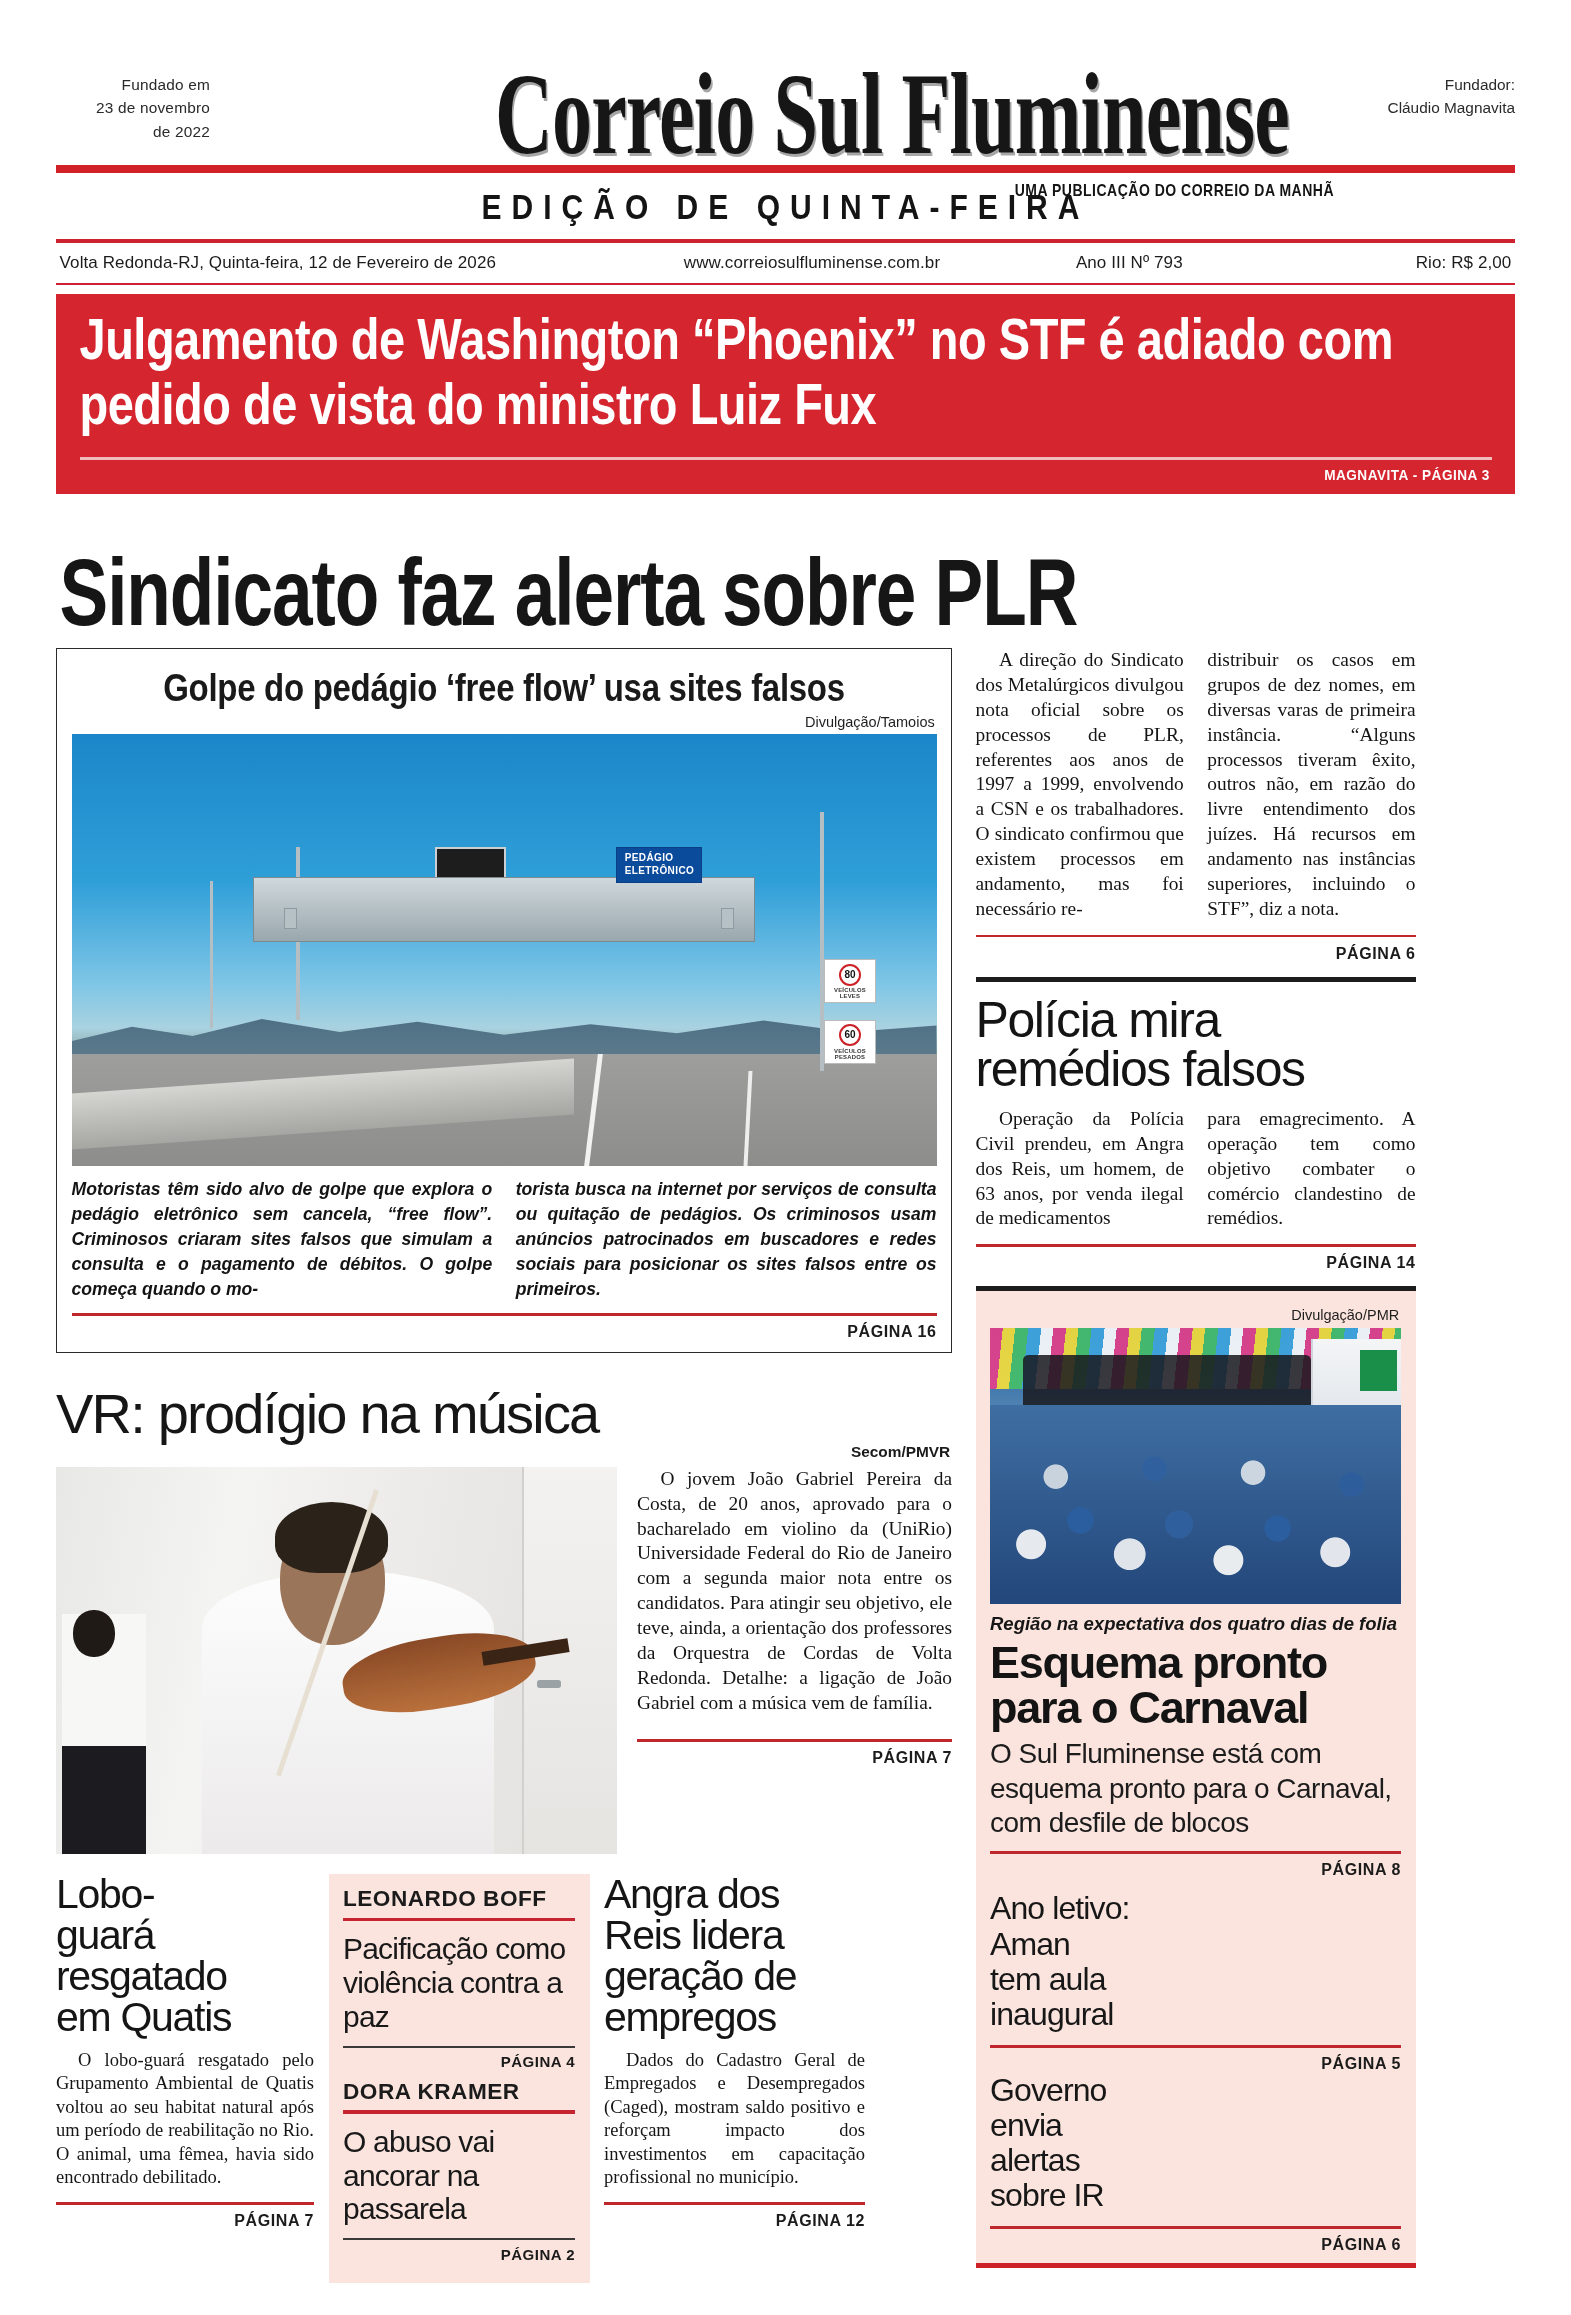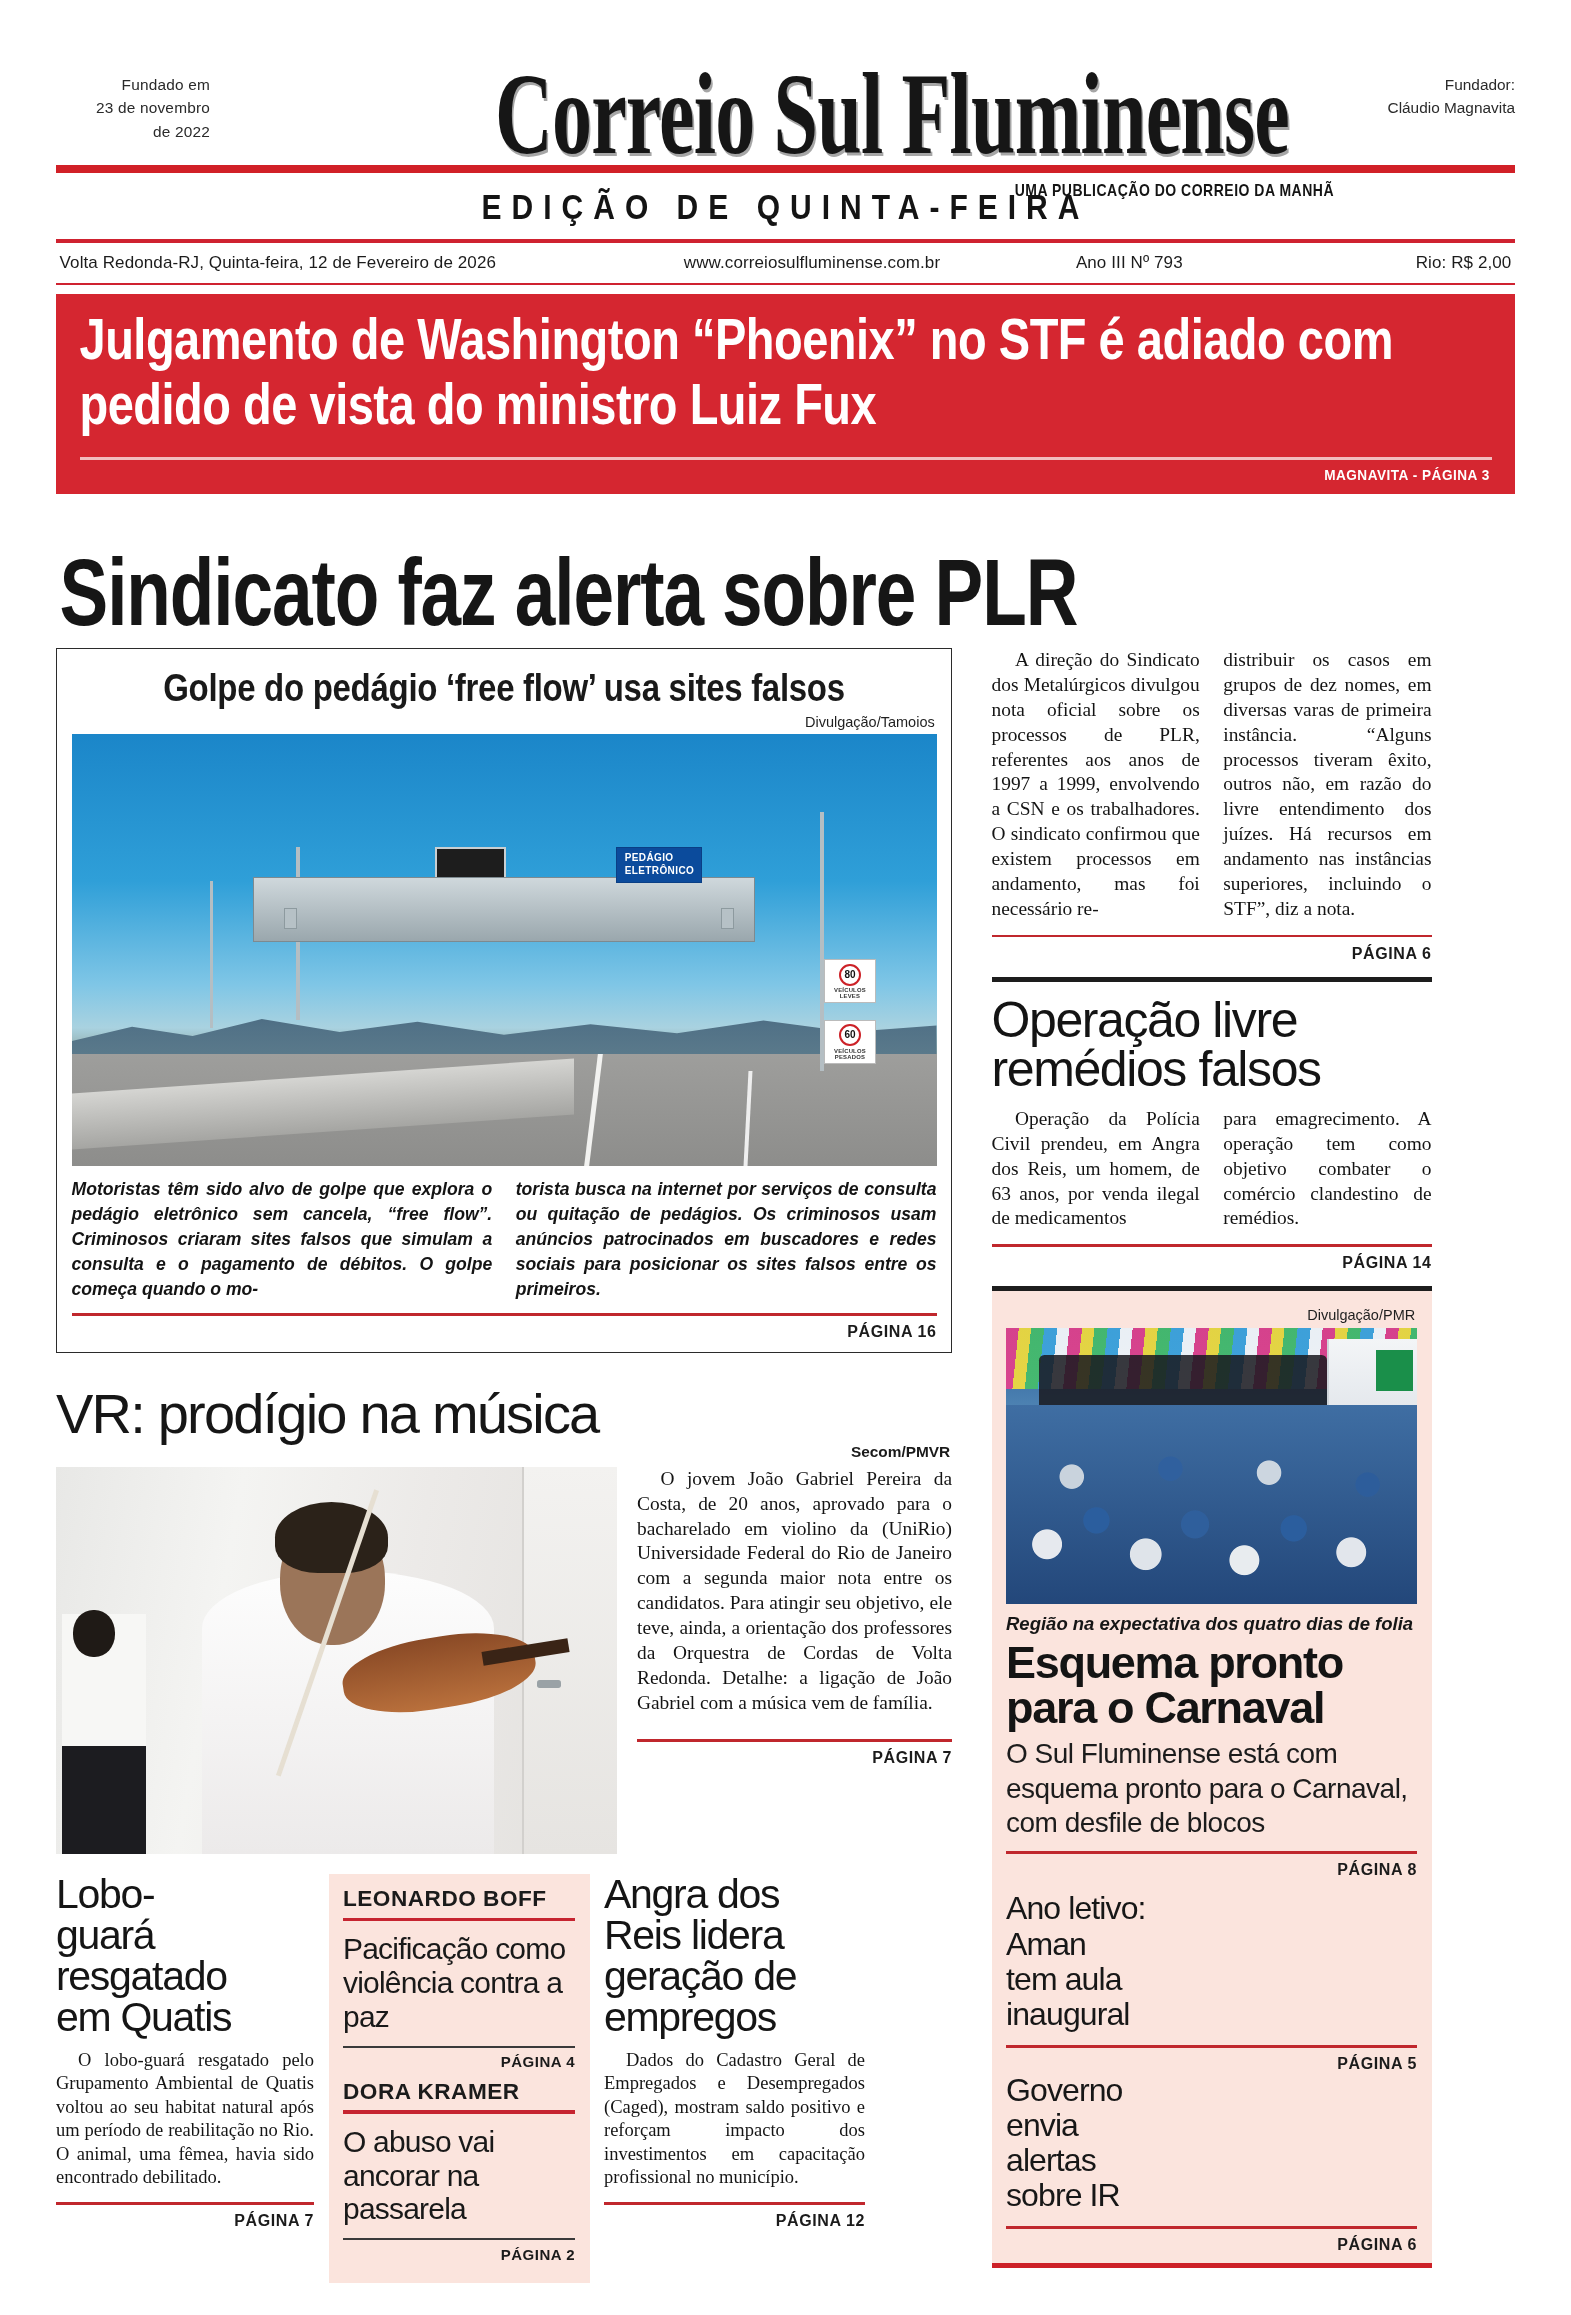--- a/index.html
+++ b/index.html
@@ -80,21 +80,21 @@
     font-size: 73px; font-weight: 700; letter-spacing: -1.1px;
     transform: scaleY(1.3); transform-origin: left top;
     padding: 34px 0 5.4px 3.6px; color: #161616; white-space: nowrap;
   }
   .hl-spacer { height: 31px; }
 
   
   .body-grid { display: flex; gap: 0; }
   .col-left { width: 896px; }
   .gutter { width: 23.5px; }
-  .col-right { width: 440px; margin-left: 16px; }
+  .col-right { width: 440px; }
 
   .boxed { border: 1.8px solid #2b2b2b; padding: 12.7px 14.5px 11px; }
   .box-headline {
     font-size: 33px; font-weight: 700; letter-spacing: -0.3px;
     transform: scaleY(1.16); transform-origin: left top;
     text-align: center; padding: 3.6px 0 5.4px;
   }
   .credit { text-align: right; font-size: 14.5px; color: #1f1f1f; padding: 5.4px 1.8px 4.5px; }
 
   
@@ -431,21 +431,21 @@
         <p>A direção do Sindicato dos Metalúrgicos divulgou nota oficial sobre os processos de PLR, referentes aos anos de 1997 a 1999, envolvendo a CSN e os trabalhadores. O sindicato confirmou que existem processos em andamento, mas foi necessário re-</p>
         <p style="text-indent:0;">distribuir os casos em grupos de dez nomes, em diversas varas de primeira instância. “Alguns processos tiveram êxito, outros não, em razão do livre entendimento dos juízes. Há recursos em andamento nas instâncias superiores, incluindo o STF”, diz a nota.</p>
       </div>
       <div class="rule-thin-red" style="margin-top:12.7px;"></div>
       <div class="pagina">PÁGINA 6</div>
 
       <div class="rule-black" style="margin-top:14.5px;"></div>
 
       <div style="padding-top:14.5px;">
         <div class="sans-head-light">
-          <div>Operação livre</div>
+          <div>Polícia mira</div>
           <div>remédios falsos</div>
         </div>
         <div class="serif-body two-col" style="padding-top:12.7px;">
           <p>Operação da Polícia Civil prendeu, em Angra dos Reis, um homem, de 63 anos,  por venda ilegal de medicamentos</p>
           <p style="text-indent:0;">para emagrecimento. A operação tem como objetivo combater o comércio clandestino de remédios.</p>
         </div>
         <div class="rule-thin-red" style="margin-top:12.7px;"></div>
         <div class="pagina">PÁGINA 14</div>
       </div>
 

